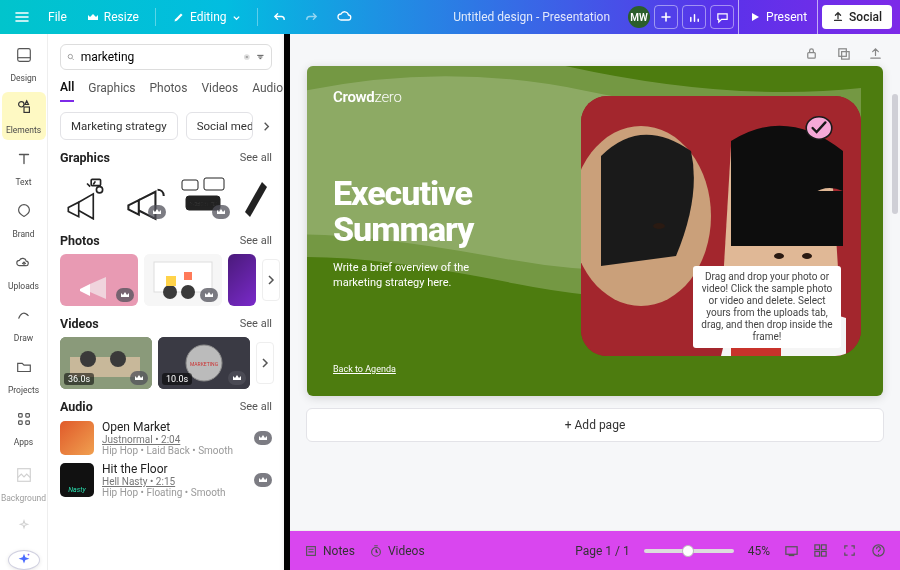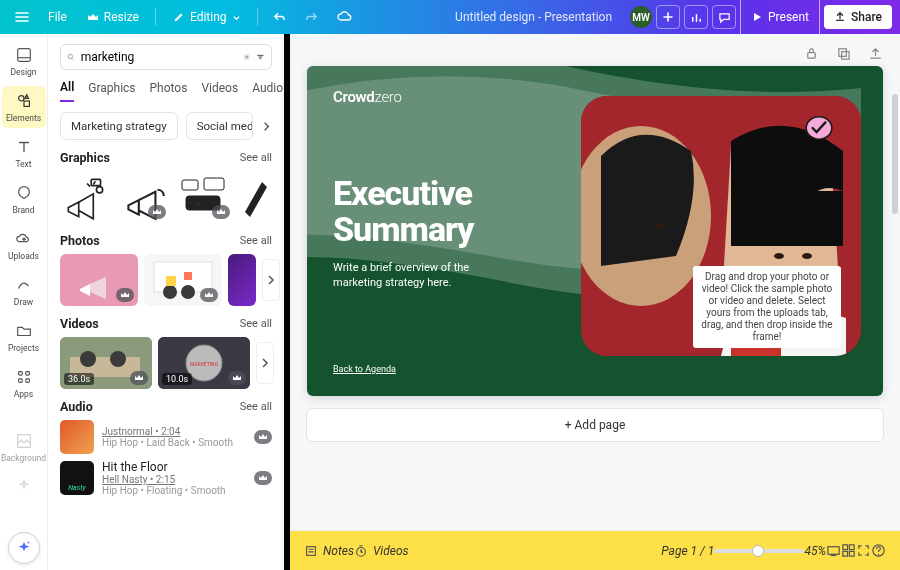--- a/index.html
+++ b/index.html
@@ -10,21 +10,21 @@
   .topbar .sep { flex: 1; }
   .topbar .title { opacity: .85; font-size: 12px; }
   .avatar { width: 22px; height: 22px; border-radius: 50%; background: #2b5e2b; color: #fff; display: flex; align-items: center; justify-content: center; font-size: 10px; font-weight: 600; }
   .share-btn { background: #fff; color: #222; padding: 5px 10px; border-radius: 4px; display: flex; align-items: center; gap: 5px; font-weight: 500; }
   .present-btn { border: 1px solid rgba(255,255,255,.6); padding: 16px 10px; border-radius: 4px; display: flex; align-items: center; gap: 5px; }
   svg { display: block; }
 
   .main { display: flex; height: calc(570px - 34px); }
 
   .rail { width: 48px; border-right: 1px solid #eee; background: #fff; display: flex; flex-direction: column; align-items: center; padding-top: 6px; gap: 4px; }
-  .rail .rail-item { width: 44px; display: flex; flex-direction: column; align-items: center; gap: 2px; padding: 5px 0; font-size: 8.5px; color: #4a4a4a; border-radius: 6px; cursor: pointer; }
+  .rail .rail-item { width: 44px; display: flex; flex-direction: column; align-items: center; gap: 8px; padding: 5px 0; font-size: 8.5px; color: #4a4a4a; border-radius: 6px; cursor: pointer; }
   .rail .rail-item.active { background: #fef9c3; }
   .rail .rail-ico { width: 20px; height: 20px; display: flex; align-items: center; justify-content: center; }
   .rail .spacer { flex: 1; }
   .ai-fab { width: 32px; height: 32px; border-radius: 50%; border: 1px solid #d0d0e0; display: flex; align-items: center; justify-content: center; margin-bottom: 6px; box-shadow: 0 1px 4px rgba(0,0,0,.1); cursor: pointer; background: #fff;}
 
   .panel { width: 242px; border-right: 6px solid #000000; position: relative; display: flex; flex-direction: column; }
   .panel-scroll { overflow-y: auto; padding: 10px 12px 14px 12px; }
   .panel::after { content: ""; position: absolute; right: -1px; top: 0; bottom: 0; width: 6px; background: linear-gradient(90deg, rgba(0,0,0,0), rgba(0,0,0,.06)); pointer-events:none;}
   .search { display: flex; align-items: center; border: 1px solid #ddd; border-radius: 6px; padding: 4px 6px; gap: 6px; }
   .search input { border: none; outline: none; flex: 1; font-size: 12px; }
@@ -44,33 +44,33 @@
   .audio-item .cover { width: 34px; height: 34px; border-radius: 5px; }
   .audio-meta .t1 { font-size: 12px; color: #222; }
   .audio-meta .t2 { font-size: 10px; color: #777; text-decoration: underline; }
   .audio-meta .t3 { font-size: 10px; color: #999; }
   .carot { width: 18px; height: 42px; display:flex; align-items:center; justify-content:center; border:1px solid #eee; border-radius:4px; background:#fff; cursor:pointer; flex-shrink:0;}
 
   .canvas-area { flex: 1; background: #f6f7f9; display: flex; flex-direction: column; position: relative; }
   .canvas-tools { display:flex; justify-content:flex-end; gap:14px; padding:10px 16px 4px; color:#6b6b75;}
   .canvas-tools .ct { width:18px; height:18px; cursor:pointer; display:flex; align-items:center; justify-content:center;}
   .slide-wrap { display:flex; justify-content:center; padding: 0 14px;}
-  .slide { width: 576px; height: 330px; background: #14532d; border-radius: 6px; box-shadow: 0 2px 10px rgba(0,0,0,.15); position: relative; overflow: hidden; }
+  .slide { width: 576px; height: 330px; background: #4d7c0f; border-radius: 6px; box-shadow: 0 2px 10px rgba(0,0,0,.15); position: relative; overflow: hidden; }
   .brush { position:absolute; inset:-30px -20px auto -40px; height:90%; }
   .logo { position:absolute; top:22px; left:26px; color:#fff; font-size:15px; font-weight:600; letter-spacing:-.3px;}
   .logo .thin{ font-weight:300; opacity:.95;}
   .headline { position:absolute; left:26px; top:110px; color:#fff; font-size:34px; font-weight:800; line-height:1.05; letter-spacing:-1px;}
   .subtext { position:absolute; left:26px; top:195px; color:#fff; font-size:11px; max-width:170px; line-height:1.35;}
   .backlink { position:absolute; left:26px; bottom:22px; color:#fff; font-size:9px; text-decoration:underline;}
   .photo { position:absolute; right:22px; top:30px; width:280px; height:260px; background:#9a1f26; border-radius:26px 26px 26px 26px; overflow:hidden;}
   .photo svg{position:absolute; inset:0;}
   .check-stamp { position:absolute; right:48px; top:46px; width:32px; height:32px;}
   .tip { position:absolute; right:42px; bottom:48px; width:148px; background:#fff; color:#444; font-size:10px; text-align:center; padding:5px 6px; border-radius:3px; line-height:1.2;}
   .addpage { margin: 12px 16px 0; border:1px solid #e3e3e8; border-radius:6px; text-align:center; padding:9px; font-size:12px; color:#333; background:#fff; cursor:pointer;}
-  .bottombar { position:absolute; left:0; right:0; bottom:0; height:40px; border-top:1px solid #eee; background:#fde047; display:flex; align-items:center; padding:0 14px; gap:0; font-size:12px; color:#333;font-style:italic;}
+  .bottombar { position:absolute; left:0; right:0; bottom:0; height:40px; border-top:1px solid #eee; background:#d946ef; display:flex; align-items:center; padding:0 14px; gap:14px; font-size:12px; color:#333;}
   .bottombar .bb-item{display:flex; align-items:center; gap:5px; cursor:pointer;}
   .bottombar .spacer{flex:1;}
   .zoom-track{ width:90px; height:4px; background:#ddd; border-radius:2px; position:relative;}
   .zoom-thumb{ width:12px; height:12px; background:#fff; border:1px solid #bbb; border-radius:50%; position:absolute; top:-4px; left:38px;}
   .vscroll { position:absolute; right:2px; top:60px; bottom:60px; width:6px;}
   .vscroll .vthumb{ background:#cfcfd6; border-radius:3px; width:6px; height:120px;}
 </style>
 </head>
 <body>
 
@@ -137,21 +137,21 @@
   <div class="present-btn">
     <svg width="12" height="12" viewBox="0 0 12 12">
         <path d="M3 2l7 4-7 4z" fill="#fff"></path>
       </svg>
     <span>Present</span>
   </div>
   <div class="share-btn">
     <svg width="12" height="12" viewBox="0 0 14 14">
         <path d="M7 2v7M4 5l3-3 3 3M3 11h8" stroke="#333" stroke-width="1.5" fill="none" stroke-linecap="round"></path>
       </svg>
-    <span>Share</span>
+    <span>Social</span>
   </div>
 </div>
 
 <div class="main">
 
   <div class="rail">
     <div class="rail-item">
       <div class="rail-ico">
           <svg width="18" height="18" viewBox="0 0 20 20">
             <rect x="3" y="3" width="14" height="14" rx="2" stroke="#555" stroke-width="1.3" fill="none"></rect>
@@ -415,20 +415,21 @@
           </div>
     </div>
 
     <div class="sec-head">
           <h4>Audio</h4>
           <span class="seeall">See all</span>
         </div>
     <div class="audio-item">
       <div class="cover" style="background:linear-gradient(135deg,#e05a2a,#f0a050)"></div>
       <div class="audio-meta" style="flex:1">
+        <div class="t1">Open Market</div>
         <div class="t2">Justnormal • 2:04</div>
         <div class="t3">Hip Hop • Laid Back • Smooth</div>
       </div>
       <div class="crown" style="position:static">
             <svg width="10" height="8" viewBox="0 0 10 8">
               <path d="M1 2l2 2 2-3 2 3 2-2v4H1z" fill="#fff"></path>
             </svg>
           </div>
     </div>
     <div class="audio-item">

